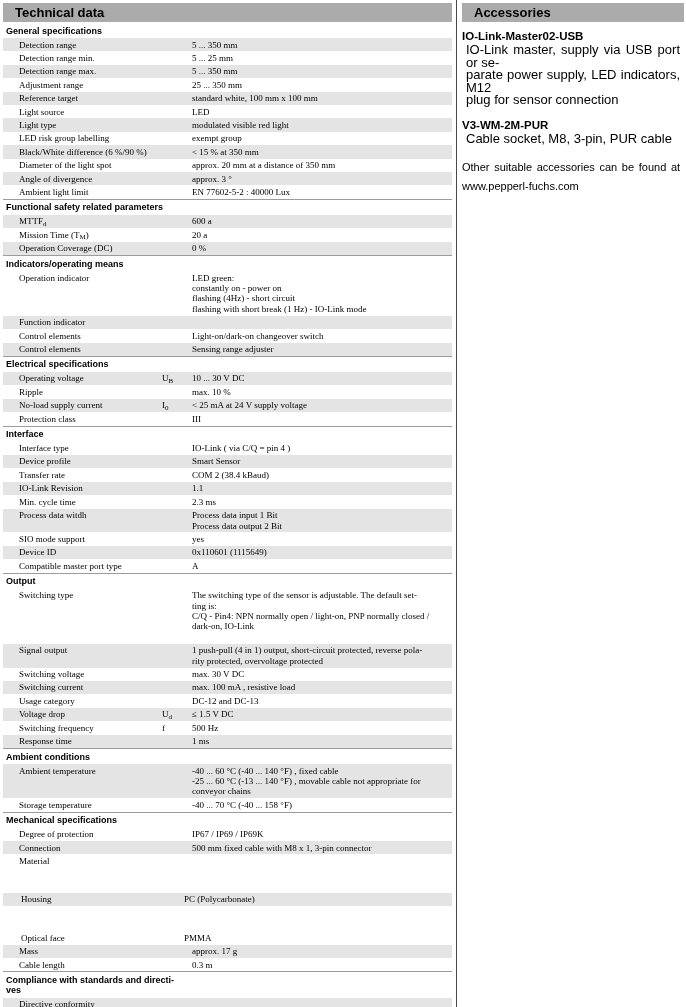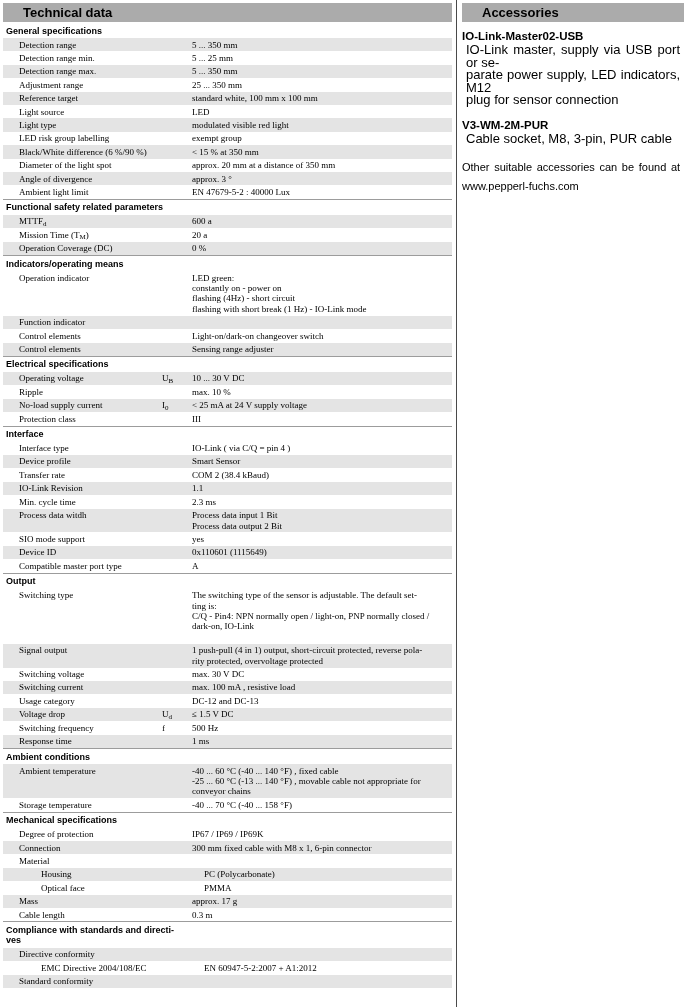--- a/index.html
+++ b/index.html
@@ -16,38 +16,38 @@
     -webkit-font-smoothing:antialiased;
   }
   .page{position:relative;width:686px;height:1007px;overflow:hidden;}
   .left-col{position:absolute;left:3px;top:3px;width:449px;}
   .right-col{position:absolute;left:462px;top:3px;width:222px;}
   .divider{position:absolute;left:456px;top:0;width:1px;height:1007px;background:var(--divider);}
 
   .title-bar{
     background:var(--bar);
     font-weight:bold;font-size:13px;line-height:13px;
-    padding:3px 0 3px 20px;height:19px;
+    padding:3px 0 3px 12px;height:19px;
   }
 
   
   .spec-table{margin-top:1px;}
   .section{border-top:1px solid var(--secborder);}
   .section:first-child{border-top:none;}
   .sec-header{
     font-weight:bold;font-size:9px;line-height:10.5px;
     padding:2.5px 0 2px 3px;white-space:pre-line;
   }
   .row{
     display:flex;align-items:flex-start;
     font-size:9px;line-height:10.4px;
     padding:1.5px 0 1.5px 16px;min-height:13.4px;font-family:Liberation Serif, serif;
   }
   .row.shaded{background:var(--stripe);}
-  .row.indent{padding-left:38px;}
+  .row.indent{padding-left:18px;margin-top:25px;}
   .row.indent .lab{flex-basis:133px;}
   .row.gap-after{padding-bottom:12px;}
   .lab{flex:0 0 143px;padding-right:4px;}
   .sym{flex:0 0 30px;}
   .val{flex:1;white-space:pre-line;padding-right:2px;}
   sub{font-size:7px;line-height:0;vertical-align:baseline;position:relative;top:1.5px;}
 
   
   .acc-title{font-size:11.5px;font-weight:bold;margin:8px 0 0;line-height:13px;}
   .acc-desc{font-size:13px;margin:1px 4px 0;line-height:12.6px;white-space:pre-line;text-align:justify;}
@@ -117,21 +117,21 @@
             <div class="val">approx. 20 mm at a distance of 350 mm</div>
           </div>
           <div class="row shaded">
             <div class="lab">Angle of divergence</div>
             <div class="sym"></div>
             <div class="val">approx. 3 °</div>
           </div>
           <div class="row">
             <div class="lab">Ambient light limit</div>
             <div class="sym"></div>
-            <div class="val">EN 47679-5-2 : 40000 Lux</div>
+            <div class="val">EN 77602-5-2 : 40000 Lux</div>
           </div>
         </div>
         <div class="section">
           <div class="sec-header">Functional safety related parameters</div>
           <div class="row shaded">
             <div class="lab">MTTF<sub>d</sub></div>
             <div class="sym"></div>
             <div class="val">600 a</div>
           </div>
           <div class="row">
@@ -307,21 +307,21 @@
         <div class="section">
           <div class="sec-header">Mechanical specifications</div>
           <div class="row">
             <div class="lab">Degree of protection</div>
             <div class="sym"></div>
             <div class="val">IP67 / IP69 / IP69K</div>
           </div>
           <div class="row shaded">
             <div class="lab">Connection</div>
             <div class="sym"></div>
-            <div class="val">300 mm fixed cable with M8 x 1, 6-pin connector</div>
+            <div class="val">500 mm fixed cable with M8 x 1, 3-pin connector</div>
           </div>
           <div class="row">
             <div class="lab">Material</div>
             <div class="sym"></div>
             <div class="val"></div>
           </div>
           <div class="row shaded indent">
             <div class="lab">Housing</div>
             <div class="sym"></div>
             <div class="val">PC (Polycarbonate)</div>

